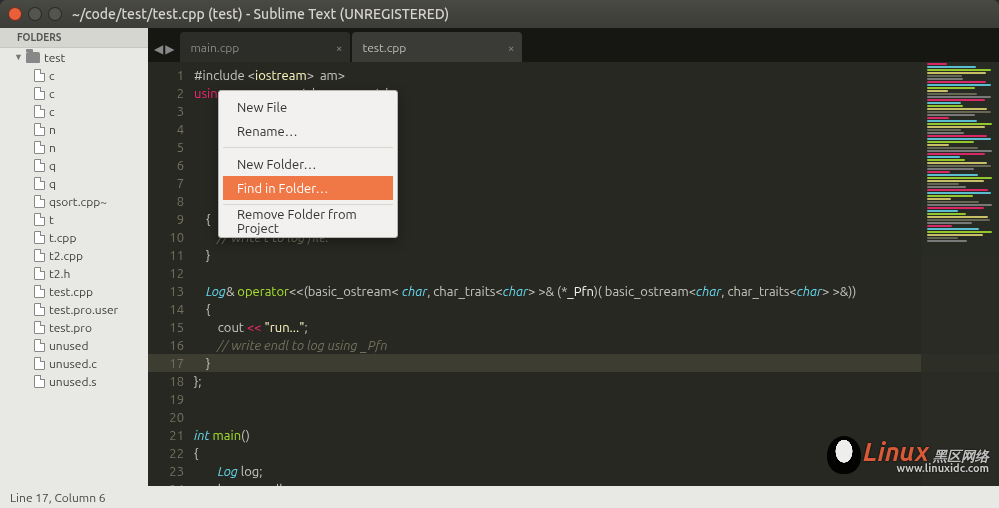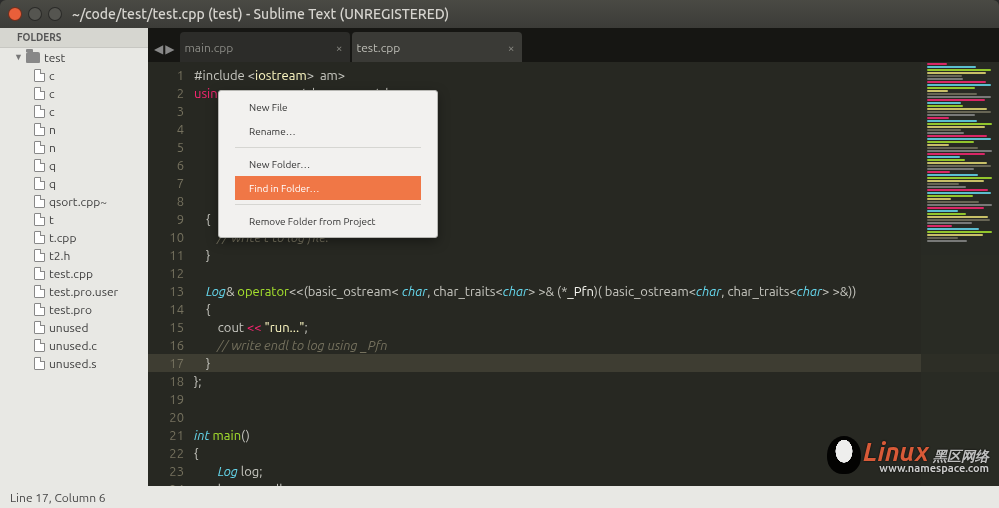--- a/index.html
+++ b/index.html
@@ -23,32 +23,32 @@
   .tree-row.file { padding-left: 34px; }
   .tri { font-size: 9px; color:#777; width:8px;}
   .folder-ico { width:14px; height:11px; background:#888; border-radius:2px 2px 1px 1px; position:relative; }
   .folder-ico::before{content:"";position:absolute;top:-3px;left:0;width:7px;height:3px;background:#888;border-radius:1px 1px 0 0;}
   .file-ico { width:11px; height:13px; border:1px solid #888; border-radius:1px; background:#fff; position:relative;}
   .file-ico::before{content:"";position:absolute;top:-1px;right:-1px;width:4px;height:4px;background:#e8e8e4;border-left:1px solid #888;border-bottom:1px solid #888;}
   
   .main { flex:1; display:flex; flex-direction:column; min-width:0; background:#272822; color:#c7c7c0; position:relative;}
   .tabbar { height: 34px; background: #161613; display:flex; align-items:flex-end; padding-left:4px;}
   .nav-arrows{display:flex;align-items:center;gap:2px;margin:0 6px 6px 2px;color:#888;font-size:12px;}
-  .tab { height:30px; min-width:170px; background:#3a3a36; margin-right:2px; padding:0 26px 0 4px; display:flex; align-items:center; font-size:12px; color:#bdbdb6; position:relative; border-radius:4px 4px 0 0;}
+  .tab { height:30px; min-width:170px; background:#3a3a36; margin-right:2px; padding:0 26px 0 10px; display:flex; align-items:center; font-size:12px; color:#bdbdb6; position:relative; border-radius:4px 4px 0 0;}
   .tab.inactive{ background:#2c2c29; color:#8a8a84;}
   .tab .x{ position:absolute; right:8px; color:#8a8a84; font-size:12px;}
   .editor { flex:1; display:flex; font-family: "Consolas","Menlo",monospace; font-size:13px; line-height:18px; overflow:hidden; position:relative;}
   .gutter { width: 46px; text-align:right; color:#75715e; padding:4px 10px 0 0; user-select:none;}
   .code { flex:1; padding:4px 0 0 0; white-space:pre; }
   .hl-line { position:absolute; left:0; right:0; height:18px; background:#3e3d32; z-index:0;}
   .code > div, .gutter > div { height:18px; position:relative; z-index:1;}
   .minimap{ position:absolute; top:34px; right:0; width:78px; bottom:0; background:#2a2b25; opacity:.85;}
   .mm-line{height:2px;margin:1px 6px;border-radius:1px;}
   
-  .ctx { position:absolute; top:62px; left:70px; width:220px; background:#f2f1ef; border:1px solid #b7b7b3; border-radius:3px; box-shadow:0 4px 12px rgba(0,0,0,.35); z-index:50; padding:4px 16px; font-size:10px; color:#333;}
+  .ctx { position:absolute; top:62px; left:70px; width:180px; background:#f2f1ef; border:1px solid #b7b7b3; border-radius:3px; box-shadow:0 4px 12px rgba(0,0,0,.35); z-index:50; padding:4px 4px; font-size:13px; color:#333;}
   .ctx-item{ height:24px; display:flex; align-items:center; padding:0 14px;}
   .ctx-item.hover{ background:#f07746; color:#fff;}
   .ctx-sep{ height:1px; background:#d6d6d2; margin:4px 0;}
   
   .status { height:22px; background:#e8e8e4; color:#464646; font-size:12px; display:flex; align-items:center; padding:0 10px;}
   
   .c-kw{color:#f92672;} .c-ty{color:#66d9ef;font-style:italic;} .c-fn{color:#a6e22e;} .c-st{color:#fef9c3;} .c-cm{color:#75715e;font-style:italic;} .c-op{color:#f92672;} .c-va{color:#f8f8f2;}
   
   .wm{position:absolute;right:10px;bottom:12px;font-size:26px;font-weight:bold;color:#e85f3a;text-shadow:0 0 2px #000;font-style:italic;z-index:40;opacity:.92;display:flex;align-items:center;gap:2px;}
   .wm small{font-size:11px;color:#d9d9d9;font-style:normal;display:block;text-align:right;margin-top:-4px;}
@@ -110,20 +110,24 @@
             <span class="file-ico"></span>
             <span>qsort.cpp~</span>
           </div>
           <div class="tree-row file">
             <span class="file-ico"></span>
             <span>t</span>
           </div>
           <div class="tree-row file">
             <span class="file-ico"></span>
             <span>t.cpp</span>
+          </div>
+          <div class="tree-row file">
+            <span class="file-ico"></span>
+            <span>t2.cpp</span>
           </div>
           <div class="tree-row file">
             <span class="file-ico"></span>
             <span>t2.h</span>
           </div>
           <div class="tree-row file">
             <span class="file-ico"></span>
             <span>test.cpp</span>
           </div>
           <div class="tree-row file">
@@ -268,21 +272,21 @@
           <div class="ctx-item">New Folder…</div>
           <div class="ctx-item hover">Find in Folder…</div>
           <div class="ctx-sep"></div>
           <div class="ctx-item">Remove Folder from Project</div>
         </div>
 
       <div class="wm">
         <div class="peng"></div>
         <div>
           <span>Linux</span><span style="font-size:14px;color:#ccc;margin-left:4px;font-family:Liberation Mono, monospace;">黑区网络</span>
-          <small>www.namespace.com</small>
+          <small>www.linuxidc.com</small>
         </div>
       </div>
     </div>
   </div>
 
   <div class="status">
     <span>Line 17, Column 6</span>
   </div>
 </div>
 

